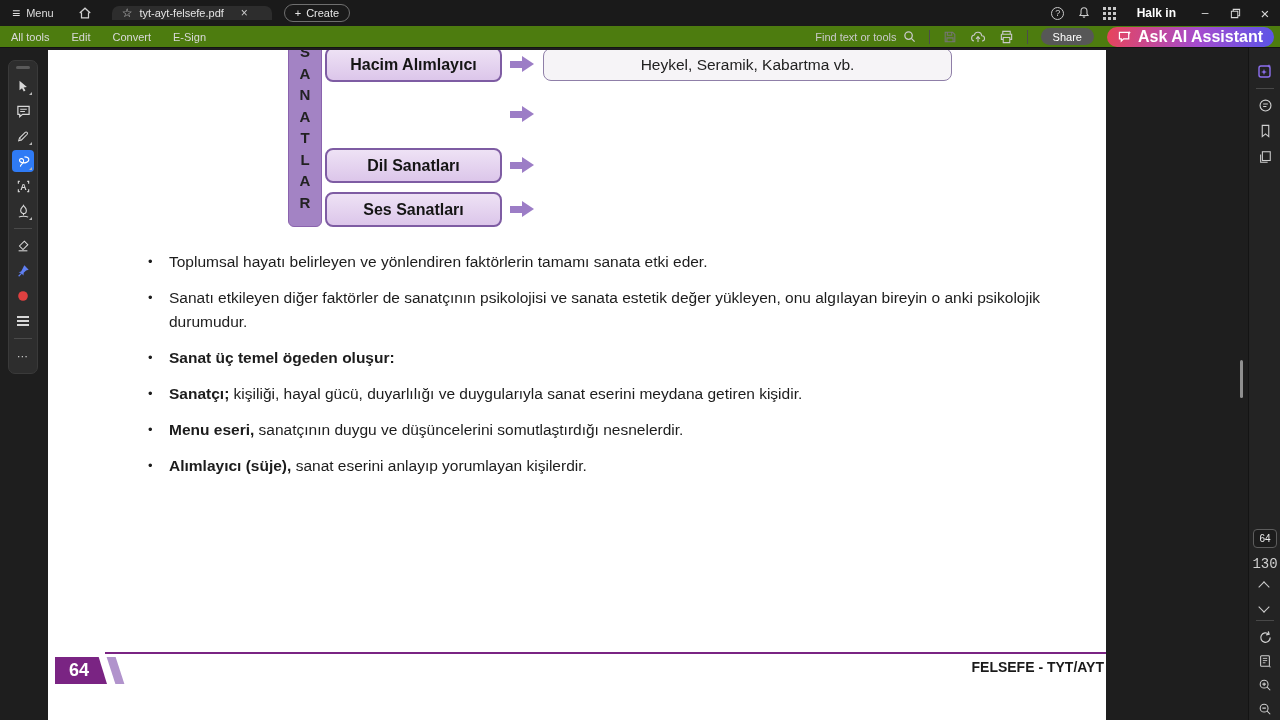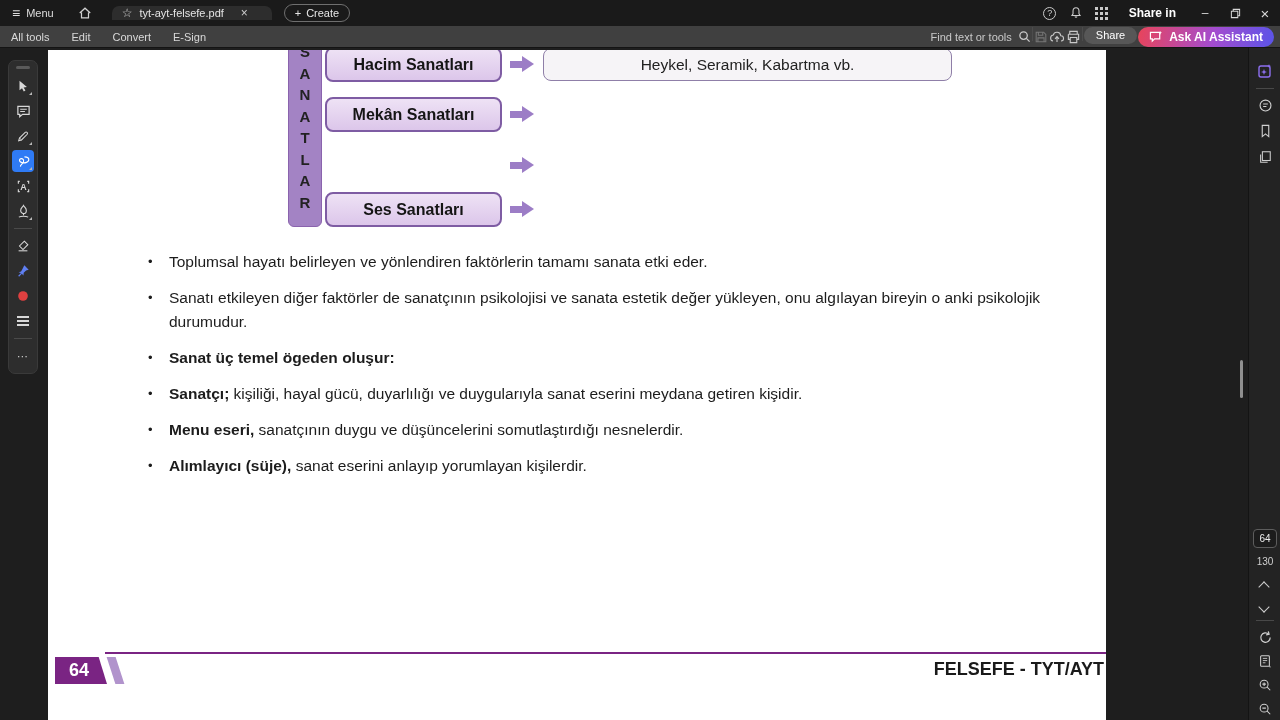--- a/index.html
+++ b/index.html
@@ -18,47 +18,47 @@
   .create-btn { align-self:center; margin-left:12px; border:1px solid #6f6f6f; border-radius:10px; height:18px; display:flex; align-items:center; gap:5px; padding:0 10px; color:#e6e6e6; }
   .tb-right { position:absolute; right:0; top:0; height:26px; display:flex; align-items:center; gap:0; }
   .tb-ic { width:26px; height:26px; display:flex; align-items:center; justify-content:center; color:#cfcfcf; }
   .help-circle { width:13px; height:13px; border:1.2px solid #c9c9c9; border-radius:50%; font-size:9px; display:flex; align-items:center; justify-content:center; }
   .waffle { display:grid; grid-template-columns:repeat(3,3px); grid-template-rows:repeat(3,3px); gap:2px; }
   .waffle i { background:#c9c9c9; }
   .signin { font-weight:bold; font-size:12px; padding:0 14px; color:#fff; }
   .winctl { width:30px; height:26px; display:flex; align-items:center; justify-content:center; color:#d8d8d8; font-size:12px; }
 
   
-  .toolbar { height:22px; background:#404040; border-bottom:1px solid #141414; display:flex; align-items:center; color:#d9d9d9; font-size:11px; position:relative; }
+  .toolbar { height:22px; background:#4d7c0f; border-bottom:1px solid #141414; display:flex; align-items:center; color:#d9d9d9; font-size:11px; position:relative; }
   .tool-item { padding:0 11px; }
-  .tool-right { position:absolute; right:6px; display:flex; gap:1px; }
+  .tool-right { position:absolute; right:6px; display:flex; align-items:center; gap:13px; }
   .findbox { display:flex; align-items:center; gap:6px; color:#c9c9c9; }
   .vdiv { width:1px; height:14px; background:#4c4c4c; }
   .mini-ic { display:flex; align-items:center; justify-content:center; }
   .share-btn { background:#575757; color:#fff; border-radius:9px; height:17px; padding:0 12px; display:flex; align-items:center; font-size:11px; }
-  .ai-btn { background:linear-gradient(100deg,#e8445a 0%,#a44ccf 55%,#5a54e8 100%); color:#fff; border-radius:11px; height:20px; padding:0 11px; display:flex; align-items:center; gap:6px; font-size:12px; font-weight:bold; }
+  .ai-btn { background:linear-gradient(100deg,#e8445a 0%,#a44ccf 55%,#5a54e8 100%); color:#fff; border-radius:11px; height:20px; padding:0 11px; display:flex; align-items:center; gap:6px; font-size:16px; font-weight:bold; }
 
   
   .content { position:relative; width:1280px; height:672px; background:#1e1e1e; }
 
   
   .toolpanel { position:absolute; left:8px; top:12px; width:30px; background:#2d2d2d; border:1px solid #3a3a3a; border-radius:7px; display:flex; flex-direction:column; align-items:center; padding:5px 0 6px; gap:3px; z-index:4; }
   .handle { width:14px; height:3px; border-radius:2px; background:#5a5a5a; margin-bottom:3px; }
   .tp-btn { position:relative; width:22px; height:22px; border-radius:4px; display:flex; align-items:center; justify-content:center; color:#d8d8d8; }
   .tp-btn.sel { background:#2f7bf5; }
   .tp-btn.flyout::after { content:""; position:absolute; right:2px; bottom:2px; border-left:3px solid transparent; border-bottom:3px solid #b9b9b9; }
   .tp-div { width:18px; height:1px; background:#4a4a4a; margin:3px 0; }
   .dots { color:#cfcfcf; font-size:11px; letter-spacing:1px; }
 
   
   .rail { position:absolute; right:0; top:0; width:32px; height:100%; background:#232323; border-left:1px solid #141414; z-index:5; }
   .rail-ic { position:absolute; left:0; width:32px; height:22px; display:flex; align-items:center; justify-content:center; color:#cfcfcf; }
   .rail-div { position:absolute; left:7px; width:18px; height:1px; background:#484848; }
   .pagebox { position:absolute; left:4px; width:24px; height:19px; border:1px solid #5d5d5d; border-radius:4px; color:#eee; font-size:10px; display:flex; align-items:center; justify-content:center; background:#1c1c1c; }
-  .pagetotal { position:absolute; left:0; width:32px; text-align:center; color:#cfcfcf; font-size:10px; }
+  .pagetotal { position:absolute; left:0; width:32px; text-align:center; color:#cfcfcf; font-size:14px;font-family:Liberation Mono, monospace; }
   .chev { position:absolute; left:11px; width:8px; height:8px; border-left:1.6px solid #cfcfcf; border-bottom:1.6px solid #cfcfcf; }
   .chev.up { transform:rotate(135deg); }
   .chev.down { transform:rotate(-45deg); }
 
   
   .scroll-thumb { position:absolute; left:1240px; top:312px; width:3px; height:38px; background:#8f8f8f; border-radius:2px; }
 
   
   .pdfpage { position:absolute; left:48px; top:2px; width:1058px; height:670px; background:#fff; overflow:hidden; color:#1c1c1c; }
 
@@ -76,21 +76,21 @@
   .bullet { position:absolute; left:100px; width:960px; font-size:15.5px; line-height:24px; color:#1c1c1c; }
   .bullet .dot { position:absolute; left:0; top:0; font-size:13px; }
   .bullet .btext { display:block; margin-left:21px; max-width:940px; }
   .bullet b { font-weight:bold; }
 
   
   .f-line { position:absolute; left:57px; top:602px; width:1001px; height:2px; background:#7a2483; }
   .f-badge { position:absolute; left:7px; top:607px; width:52px; height:27px; background:#7a2483; clip-path:polygon(0 0,84% 0,100% 100%,0 100%); color:#fff; font-weight:bold; font-size:18px; display:flex; align-items:center; padding-left:14px; }
   .f-stripe { position:absolute; left:63px; top:607px; width:9px; height:27px; background:#b193cc; transform:skewX(18deg); }
   .f-left { position:absolute; left:92px; top:609px; font-weight:bold; font-size:18px; letter-spacing:.3px; color:#1a1a1a; }
-  .f-right { position:absolute; right:2px; top:609px; font-weight:bold; font-size:18px; color:#1a1a1a; }
+  .f-right { position:absolute; right:2px; top:609px; font-weight:bold; font-size:14px; color:#1a1a1a; }
 
   svg { display:block; }
 </style>
 </head>
 <body>
 
 <div class="titlebar">
   <div class="tb-left">
     <div class="menu-btn">
       <span class="bars">≡</span>
@@ -126,21 +126,21 @@
           <i></i>
           <i></i>
           <i></i>
           <i></i>
           <i></i>
           <i></i>
           <i></i>
           <i></i>
         </span>
     </div>
-    <div class="signin">Share in</div>
+    <div class="signin">Halk in</div>
     <div class="winctl">–</div>
     <div class="winctl">
       <svg width="11" height="11" viewBox="0 0 12 12">
           <path d="M3.5 3.5 V1.5 H10.5 V8.5 H8.5 M1.5 3.5 H8.5 V10.5 H1.5 Z" fill="none" stroke="#d8d8d8" stroke-width="1.1"></path>
         </svg>
     </div>
     <div class="winctl" style="font-size:15px;">×</div>
   </div>
 </div>
 
@@ -262,35 +262,35 @@
       <span>A</span>
       <span>N</span>
       <span>A</span>
       <span>T</span>
       <span>L</span>
       <span>A</span>
       <span>R</span>
     </div>
 
     <div class="drow" style="top:-3px">
-      <div class="cat-box">Hacim Sanatları</div>
+      <div class="cat-box">Hacim Alımlayıcı</div>
       <div class="arrow">
           <div class="shaft"></div>
           <div class="head"></div>
         </div>
       <div class="ex-box">Heykel, Seramik, Kabartma vb.</div>
     </div>
     <div class="drow" style="top:47px">
-      <div class="cat-box">Mekân Sanatları</div>
       <div class="arrow">
           <div class="shaft"></div>
           <div class="head"></div>
         </div>
     </div>
     <div class="drow" style="top:98px">
+      <div class="cat-box">Dil Sanatları</div>
       <div class="arrow">
           <div class="shaft"></div>
           <div class="head"></div>
         </div>
     </div>
     <div class="drow" style="top:142px">
       <div class="cat-box">Ses Sanatları</div>
       <div class="arrow">
           <div class="shaft"></div>
           <div class="head"></div>

